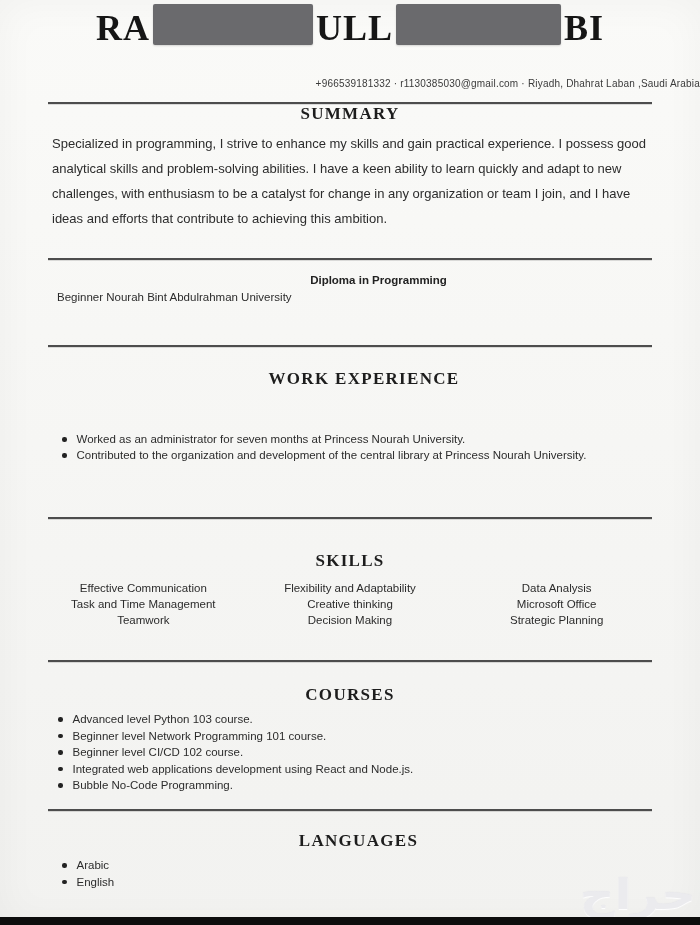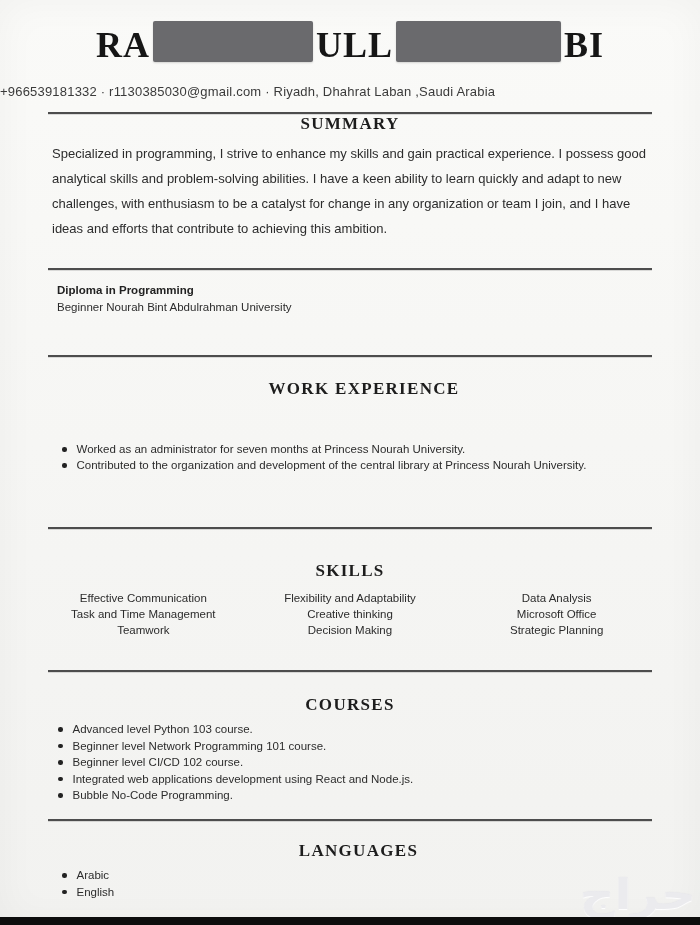--- a/index.html
+++ b/index.html
@@ -8,58 +8,58 @@
     width:700px;height:925px;
     background:linear-gradient(180deg,#fafaf8 0%,#f5f5f3 60%,#f2f2f0 100%);
     overflow:hidden;
     font-family:"Liberation Sans",sans-serif;
     color:#2e2e2e;
     box-shadow:inset 0 0 40px rgba(0,0,0,0.04);
   }
   
   .name-row{
     display:flex;justify-content:center;align-items:flex-start;
-    padding-top:12px;height:52px;margin-top:7px;
+    padding-top:2px;height:52px;
   }
   .name-part{
     font-family:"Liberation Serif",serif;
     font-size:36px;font-weight:600;color:#161616;
     letter-spacing:1px;line-height:52px;
   }
   .redacted{
     background:#6a6a6d;height:41px;border-radius:2px;
     margin:2px 3px 0 3px;
     box-shadow:0 1px 2px rgba(0,0,0,0.15);
   }
   .redacted.box1{width:160px;}
   .redacted.box2{width:165px;}
   .contact-line{
-    text-align:left;font-size:13px;color:#3a3a3a;
-    margin-top:13px;letter-spacing:0.2px;
+    text-align:right;font-size:10px;color:#3a3a3a;
+    margin-top:24px;letter-spacing:0.2px;
   }
   .rule{
     height:2px;background:#4d4d4d;margin:0 48px;
     box-shadow:0 1px 0 rgba(0,0,0,0.12);
   }
   .rule.r1{margin-top:13px;}
   .section-title{
     font-family:"Liberation Serif",serif;
     font-size:17px;font-weight:700;color:#1d1d1d;
     text-align:center;letter-spacing:1.3px;
   }
   
   .t-summary{}
   .summary-body{
     margin:7px 52px 16px 52px;
     font-size:13px;line-height:25px;color:#2c2c2c;
   }
   .rule.r2{margin-top:27px;}
   
   .t-education{margin-top:16px;}
-  .edu-degree{margin:14px 0 0 57px;font-size:11.5px;font-weight:700;color:#222;}
+  .edu-degree{margin:14px 0 0 57px;font-size:11.5px;font-weight:700;color:#222;text-align:center;}
   .edu-school{margin:5px 0 0 57px;font-size:11.5px;color:#2c2c2c;}
   .rule.r3{margin-top:42px;}
   
   .t-work{margin-top:22px;padding-left:28px;}
   .bullet-list{margin:0;padding:0;list-style:none;}
   .bullet-item{display:flex;align-items:flex-start;font-size:11.5px;line-height:16.4px;color:#2c2c2c;}
   .dot{flex:0 0 auto;width:4.5px;height:4.5px;border-radius:50%;background:#222;margin:6px 10px 0 0;}
   .work-list{margin:42px 40px 0 62px;}
   .rule.r4{margin-top:53px;}
   

